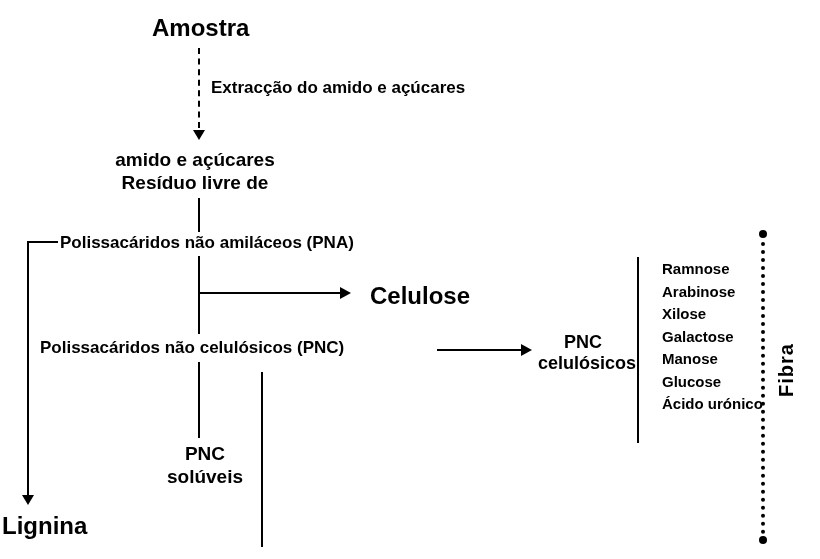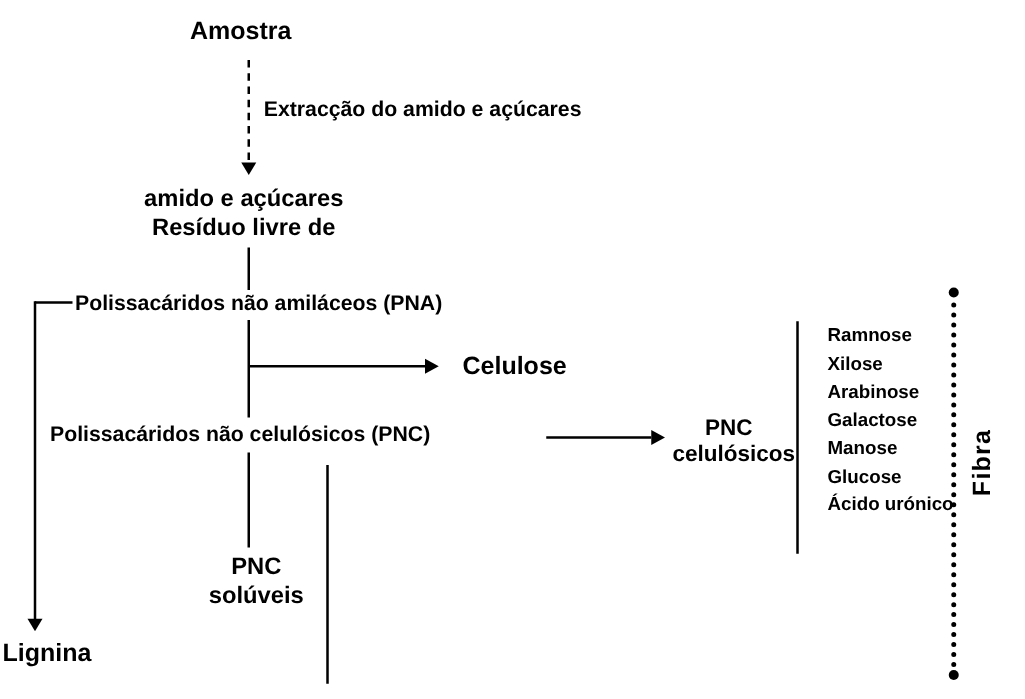--- a/index.html
+++ b/index.html
@@ -37,21 +37,21 @@
     position: absolute; width: 0; height: 0;
     border-top: 6px solid transparent;
     border-bottom: 6px solid transparent;
     border-left: 11px solid #000;
   }
   .dot {
     position: absolute; width: 8px; height: 8px;
     background: #000; border-radius: 50%;
   }
 
-  .node-title { font-size: 20px; font-weight: bold; white-space: nowrap; }
+  .node-title { font-size: 24px; font-weight: bold; white-space: nowrap; }
   .node-sub   { font-size: 19px; font-weight: bold; line-height: 23px; }
 
   .sugar-item { font-size: 15px; line-height: 22.5px; white-space: nowrap; }
 
   .fibra {
     position: absolute;
     writing-mode: vertical-rl;
     transform: rotate(180deg);
     font-size: 20px;
     font-weight: bold;
@@ -107,22 +107,22 @@
   <div class="abs node-sub center" style="left:163px; top:442px; width:84px;">
     <div>PNC</div>
     <div>solúveis</div>
   </div>
 
   <div class="vline" style="left:261px; top:372px; height:175px;"></div>
 
   <div class="vline" style="left:637px; top:257px; height:186px;"></div>
   <div class="abs" style="left:647px; top:258px;margin-left:15px;">
     <div class="sugar-item">Ramnose</div>
+    <div class="sugar-item">Arabinose</div>
     <div class="sugar-item">Xilose</div>
-    <div class="sugar-item">Arabinose</div>
     <div class="sugar-item">Galactose</div>
     <div class="sugar-item">Manose</div>
     <div class="sugar-item">Glucose</div>
     <div class="sugar-item">Ácido urónico</div>
   </div>
 
   <div class="dot" style="left:759px; top:230px;"></div>
   <div class="vdots" style="left:761px; top:242px; height:292px;"></div>
   <div class="dot" style="left:759px; top:536px;"></div>
 

